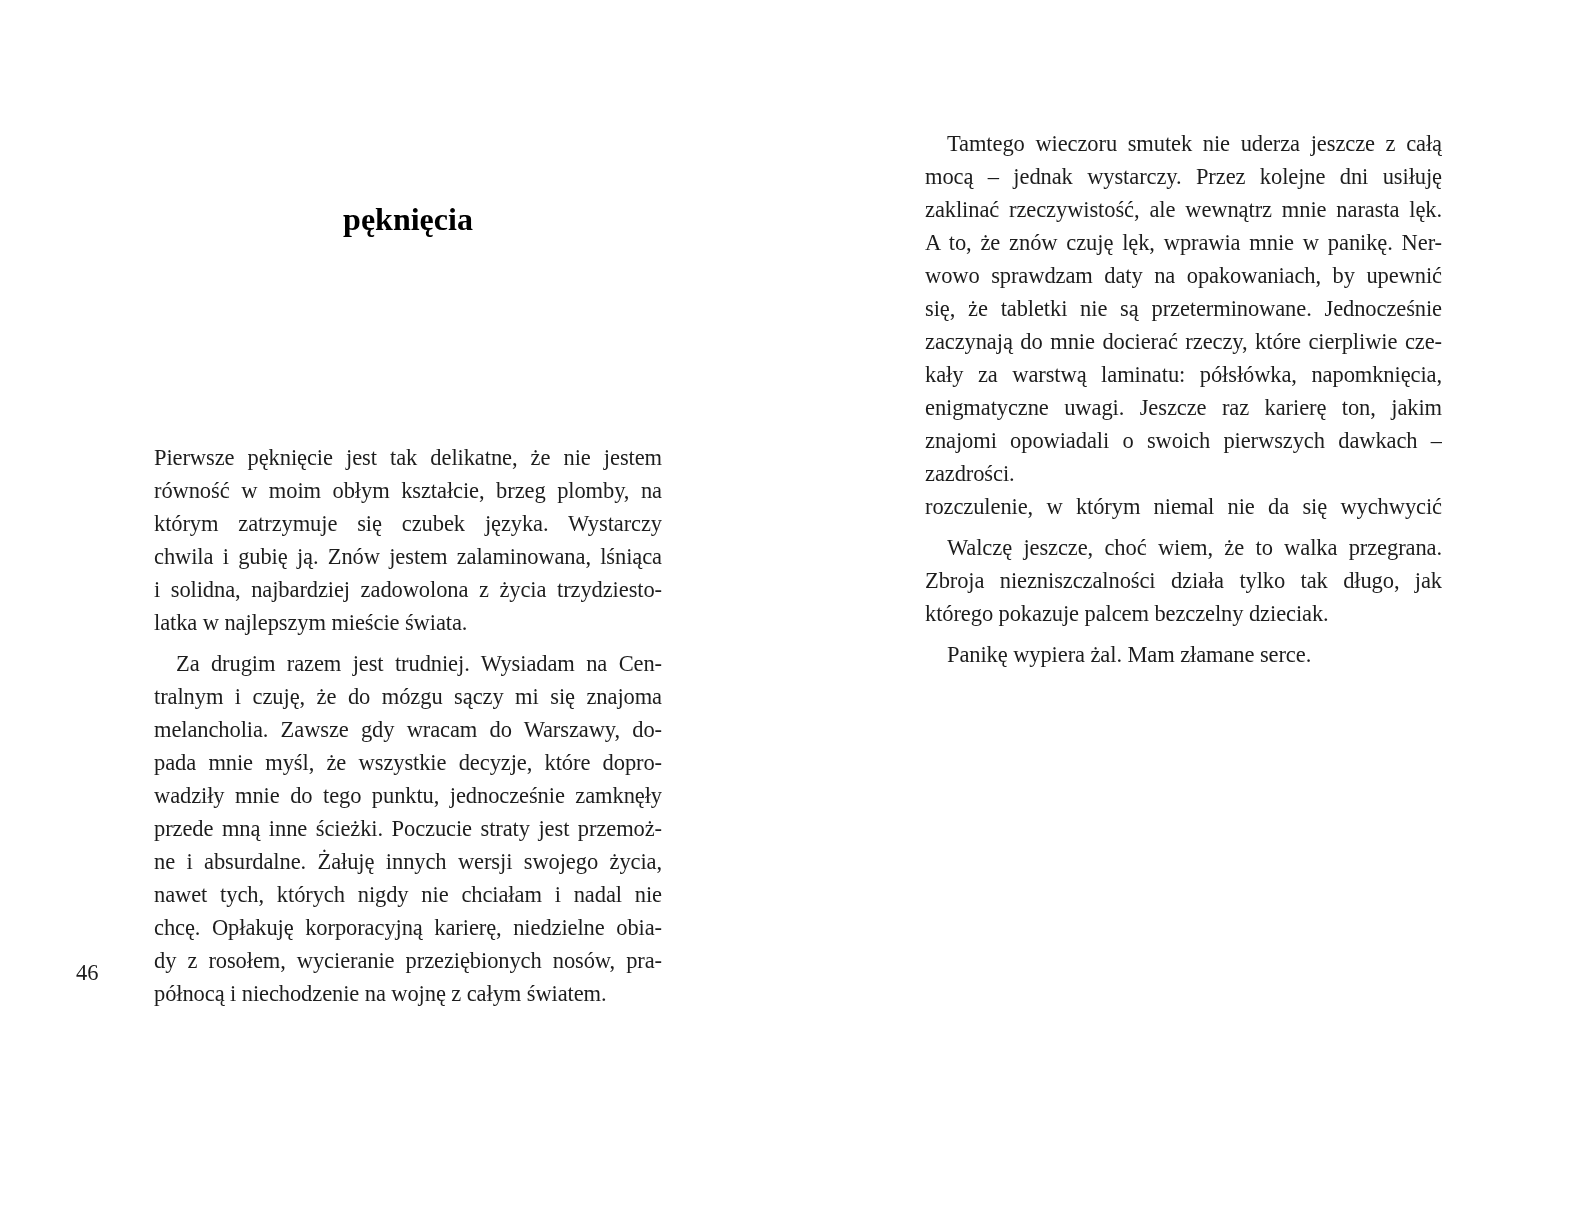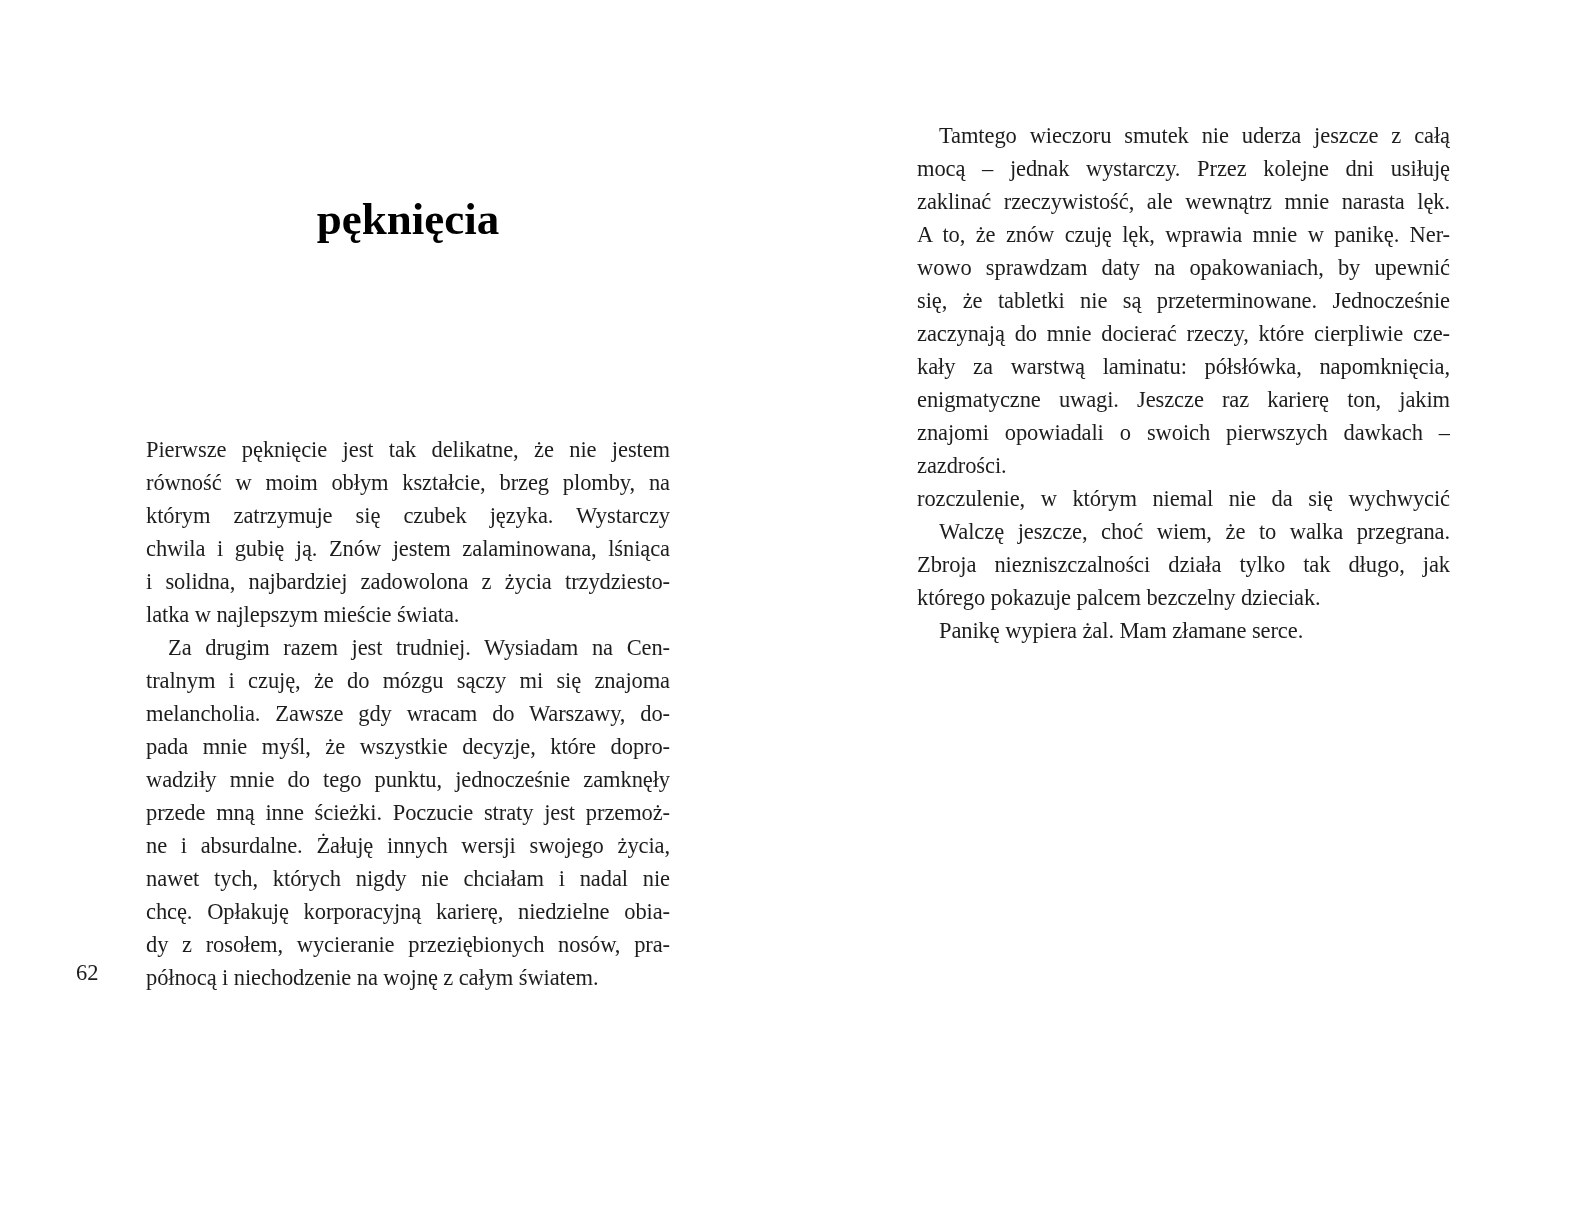--- a/index.html
+++ b/index.html
@@ -23,21 +23,21 @@
   }
   .page-left  { left: 0;    width: 797px; }
   .page-right { left: 797px; width: 797px; }
 
   .chapter-title {
     position: absolute;
     left: 146px;
     top: 193px;
     width: 524px;
     text-align: center;
-    font-size: 45px;
+    font-size: 32px;
     line-height: 52px;
     font-weight: 700;
     color: #000000;
   }
 
   .body-block {
     position: absolute;
     font-size: 22.5px;
     line-height: 33px;
     letter-spacing: -0.1px;
@@ -47,21 +47,21 @@
     top: 433px;
     width: 524px;
   }
   .body-right {
     
     left: 120px;
     top: 119px;
     width: 533px;
   }
 
-  .para { margin: 0; }
+  .para { margin: 8px; }
   .para.indent .line:first-child { text-indent: 22px; }
 
   .line {
     height: 33px;
     line-height: 33px;
     overflow: hidden;
     text-align: justify;
     text-align-last: justify;
   }
   .line.para-end {
@@ -102,21 +102,21 @@
           <div class="line">wadziły mnie do tego punktu, jednocześnie zamknęły</div>
           <div class="line">przede mną inne ścieżki. Poczucie straty jest przemoż-</div>
           <div class="line">ne i absurdalne. Żałuję innych wersji swojego życia,</div>
           <div class="line">nawet tych, których nigdy nie chciałam i nadal nie</div>
           <div class="line">chcę. Opłakuję korporacyjną karierę, niedzielne obia-</div>
           <div class="line">dy z rosołem, wycieranie przeziębionych nosów, pra-</div>
           <div class="line para-end">północą i niechodzenie na wojnę z całym światem.</div>
         </div>
       </div>
 
-    <div class="page-number">62</div>
+    <div class="page-number">46</div>
   </div>
 
   <div class="page page-right">
     <div class="body-block body-right">
         <div class="para indent">
           <div class="line">Tamtego wieczoru smutek nie uderza jeszcze z całą</div>
           <div class="line">mocą – jednak wystarczy. Przez kolejne dni usiłuję</div>
           <div class="line">zaklinać rzeczywistość, ale wewnątrz mnie narasta lęk.</div>
           <div class="line">A to, że znów czuję lęk, wprawia mnie w panikę. Ner-</div>
           <div class="line">wowo sprawdzam daty na opakowaniach, by upewnić</div>

